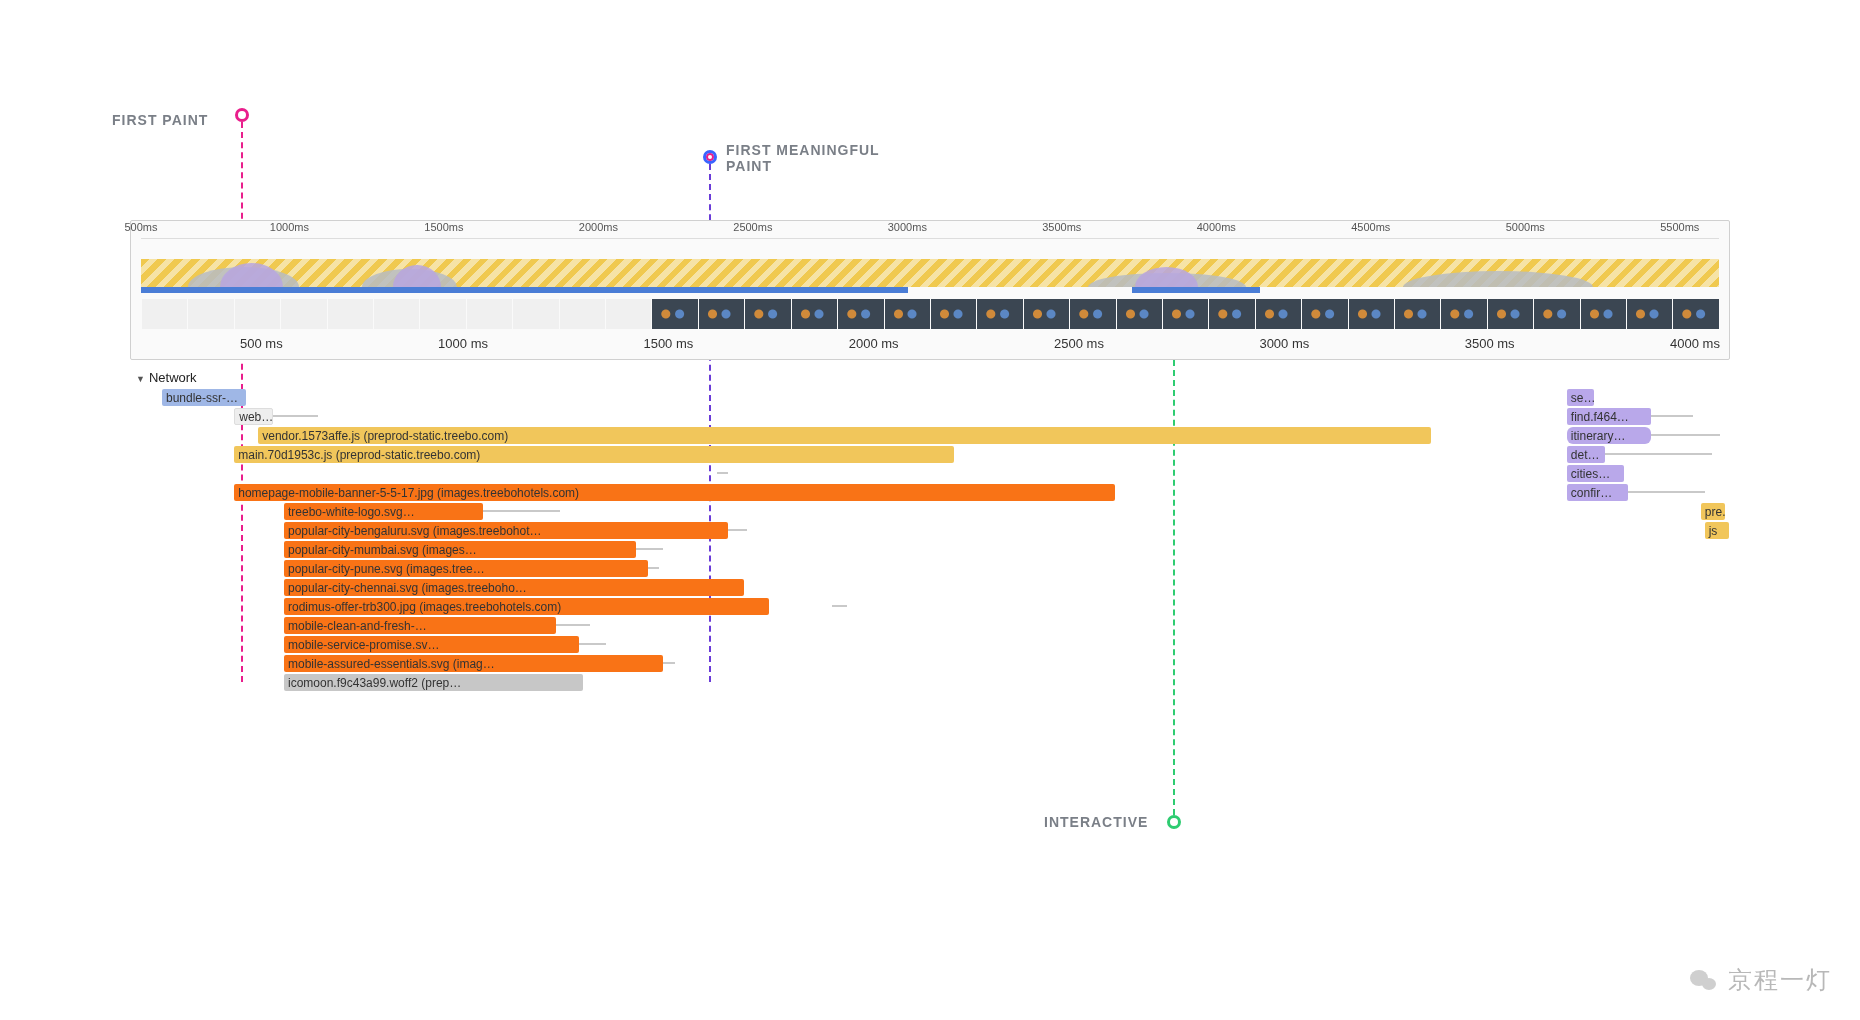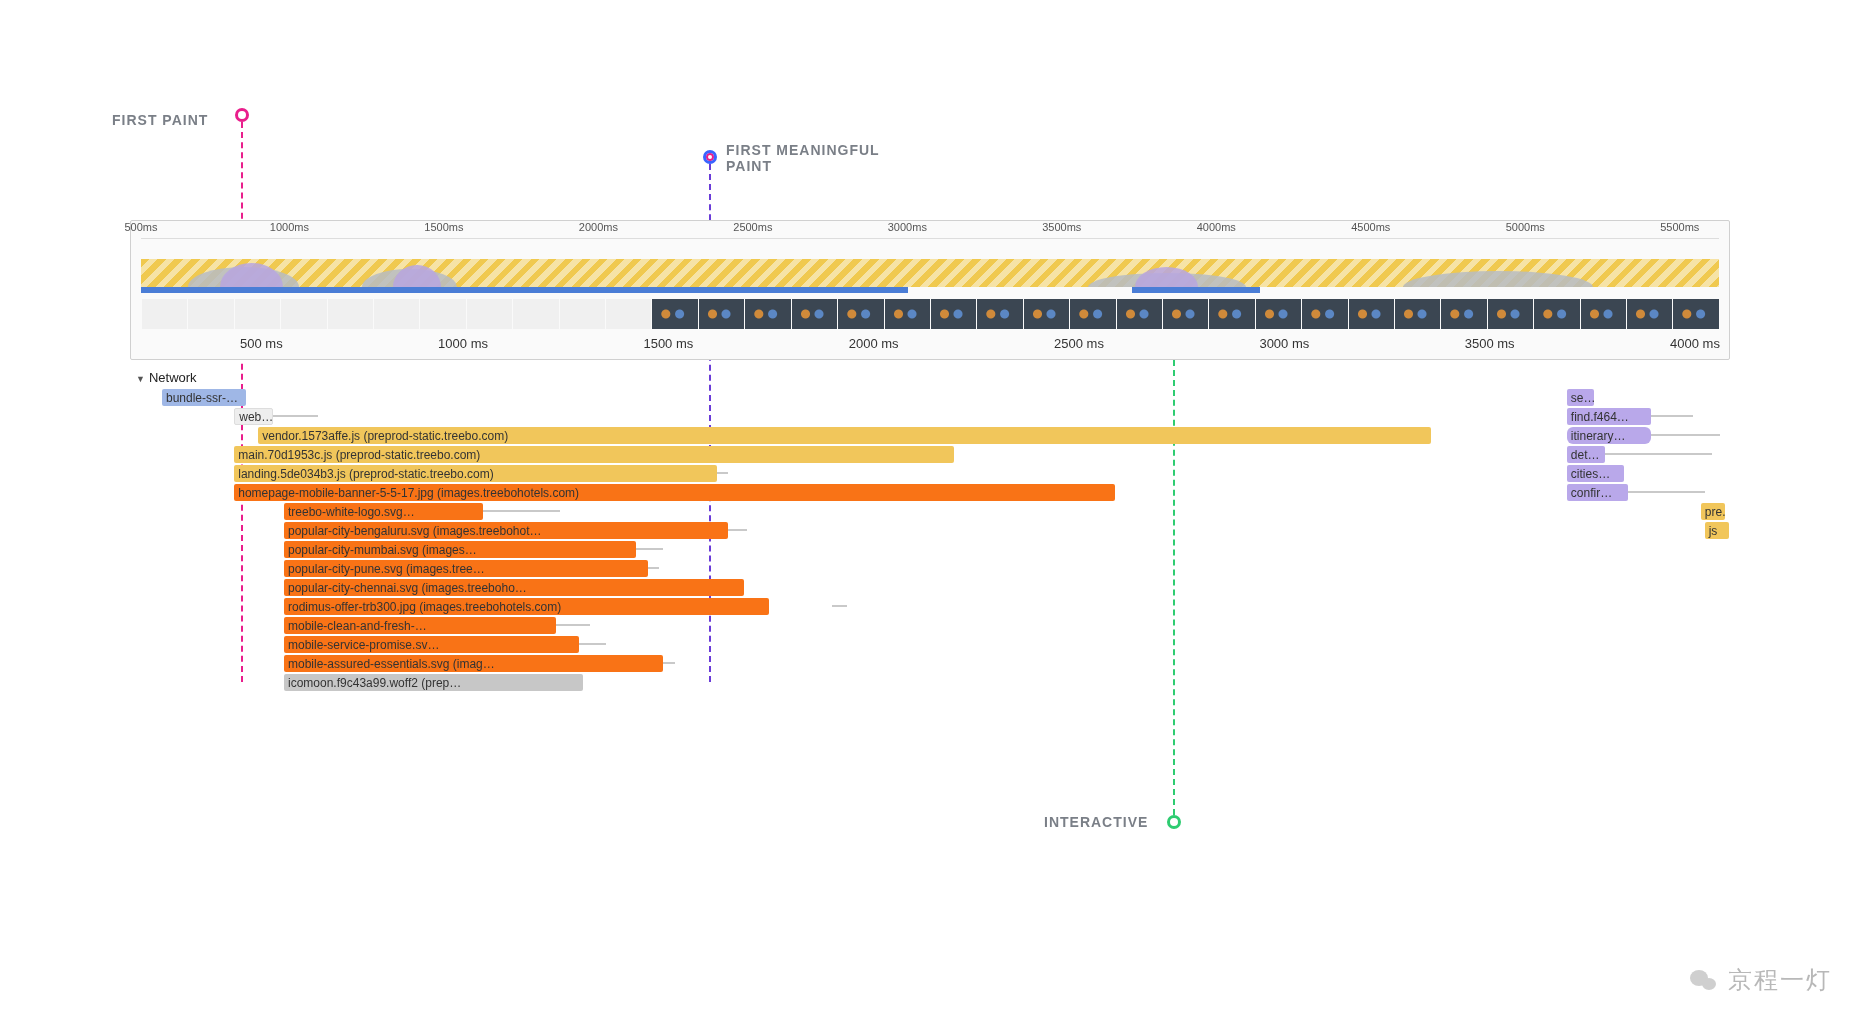--- a/index.html
+++ b/index.html
@@ -301,21 +301,20 @@
         <div class="bar empty" style="left: 104.244px; width: 38.2927px;">web…</div>
       </div>
       <div class="row" style="top: 38px; position: absolute; left: 0px; right: 0px;">
         <div class="bar js" style="left: 104.244px; width: 1173px; margin-left: 24px;">vendor.1573affe.js (preprod-static.treebo.com)</div>
       </div>
       <div class="row" style="top: 57px; position: absolute; left: 0px; right: 0px;">
         <div class="bar js" style="left: 104.244px; width: 719.902px;">main.70d1953c.js (preprod-static.treebo.com)</div>
       </div>
       <div class="row" style="top: 76px; position: absolute; left: 0px; right: 0px;">
         <div class="wait" style="left: 586.732px; width: 11.4878px;"></div>
-        <div class="bar js" style="left: 104.244px; width: 482.488px;">landing.5de034b3.js (preprod-static.treebo.com)</div>
       </div>
       <div class="row" style="top: 95px; position: absolute; left: 0px; right: 0px;">
         <div class="bar img" style="left: 104.244px; width: 880.732px;">homepage-mobile-banner-5-5-17.jpg (images.treebohotels.com)</div>
       </div>
       <div class="row" style="top: 114px; position: absolute; left: 0px; right: 0px;">
         <div class="wait" style="left: 353.146px; width: 76.5854px;"></div>
         <div class="bar img" style="left: 154.024px; width: 199.122px;">treebo-white-logo.svg…</div>
       </div>
       <div class="row" style="top: 133px; position: absolute; left: 0px; right: 0px;">
         <div class="wait" style="left: 598.22px; width: 19.1463px;"></div>

